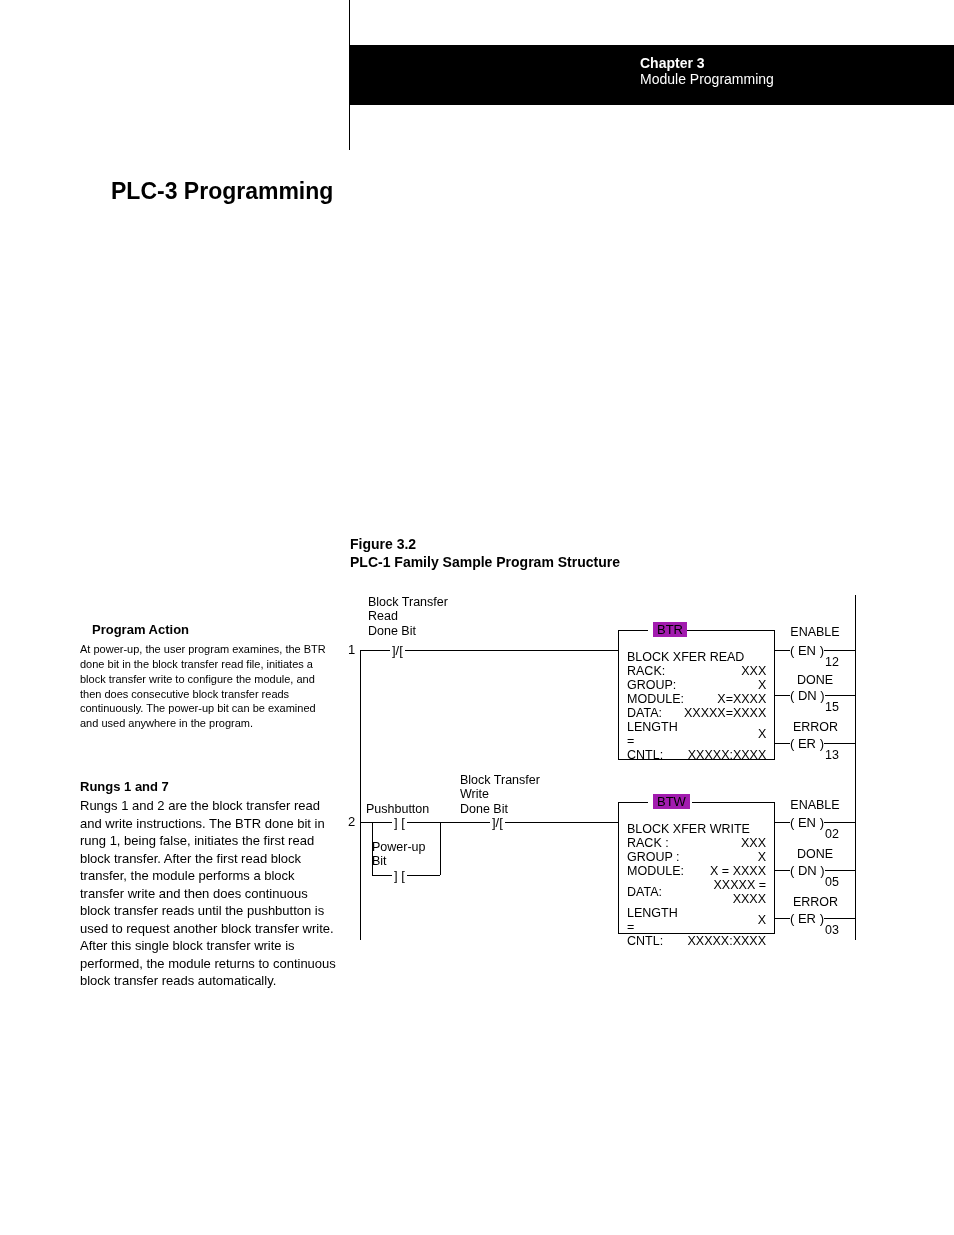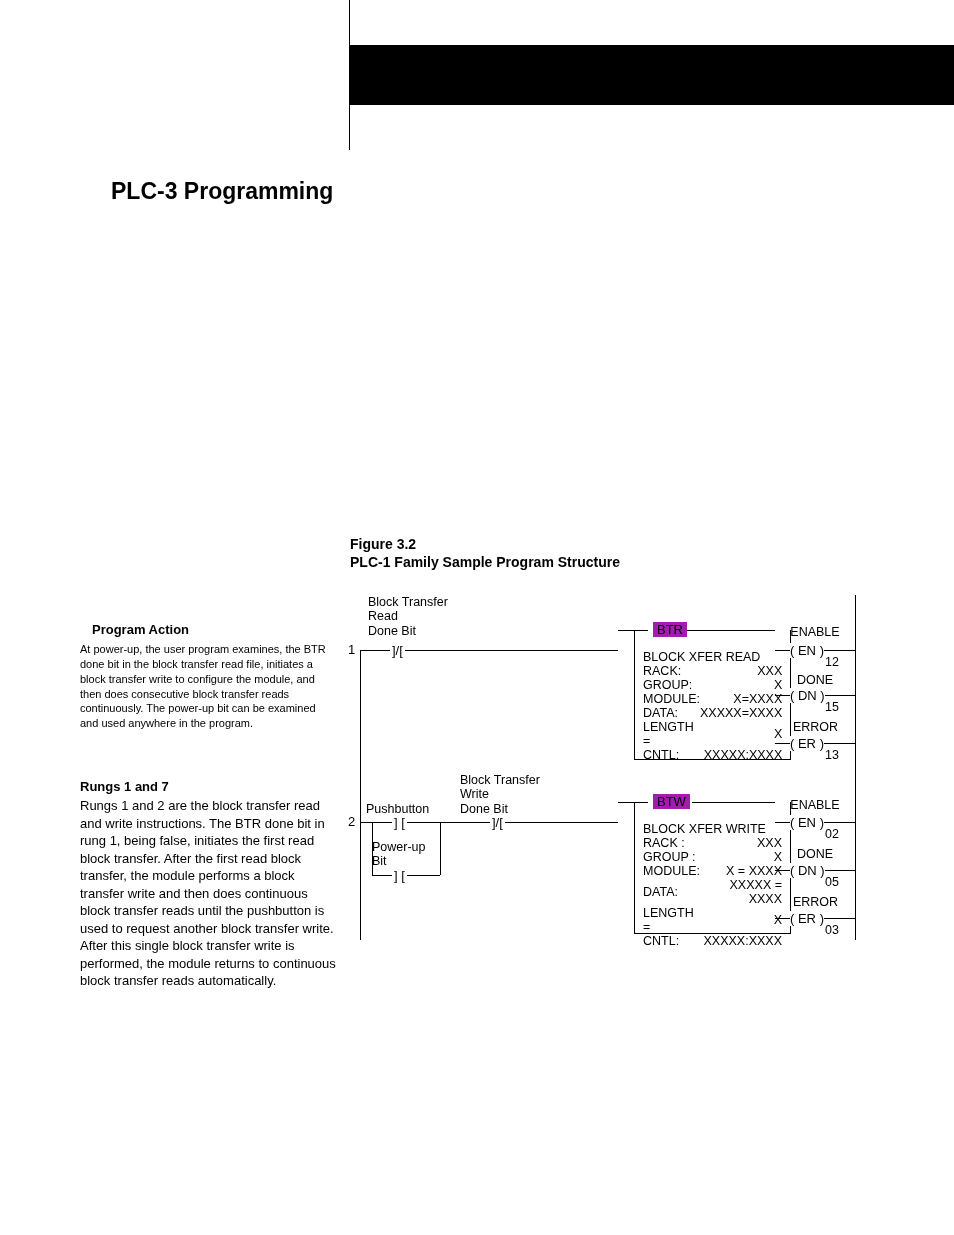--- a/index.html
+++ b/index.html
@@ -110,21 +110,20 @@
     font-size: 13px;
     text-align: center;
     line-height: 1;
     white-space: pre;
   }
   .box {
     position: absolute;
     border: 1px solid #000;
     border-top: none;
     padding: 6px 8px 12px 8px;
-    margin-left: 16px;
   }
   .box-title {
     position: absolute;
     font-size: 13px;
     background: #a21caf;
     padding: 0 4px;
   }
   .box-titleline {
     position: absolute;
     height: 1px;
@@ -135,20 +134,22 @@
   .box td:last-child { text-align: right; }
   .outlbl { position:absolute; font-size:12.5px; text-align:center; }
   .coil { position:absolute; font-size:13px; white-space: pre; }
 </style>
 </head>
 <body>
 
 <div class="vrule"></div>
 
 <div class="topbar">
+  <div class="chapter">Chapter 3</div>
+  <div class="subtitle">Module Programming</div>
 </div>
 
 <div class="heading">PLC-3 Programming</div>
 
 <div class="figcap">
   <span>Figure 3.2</span><br>
   <span>PLC-1 Family Sample Program Structure</span>
 </div>
 
 <div class="progaction-h">Program Action</div>

